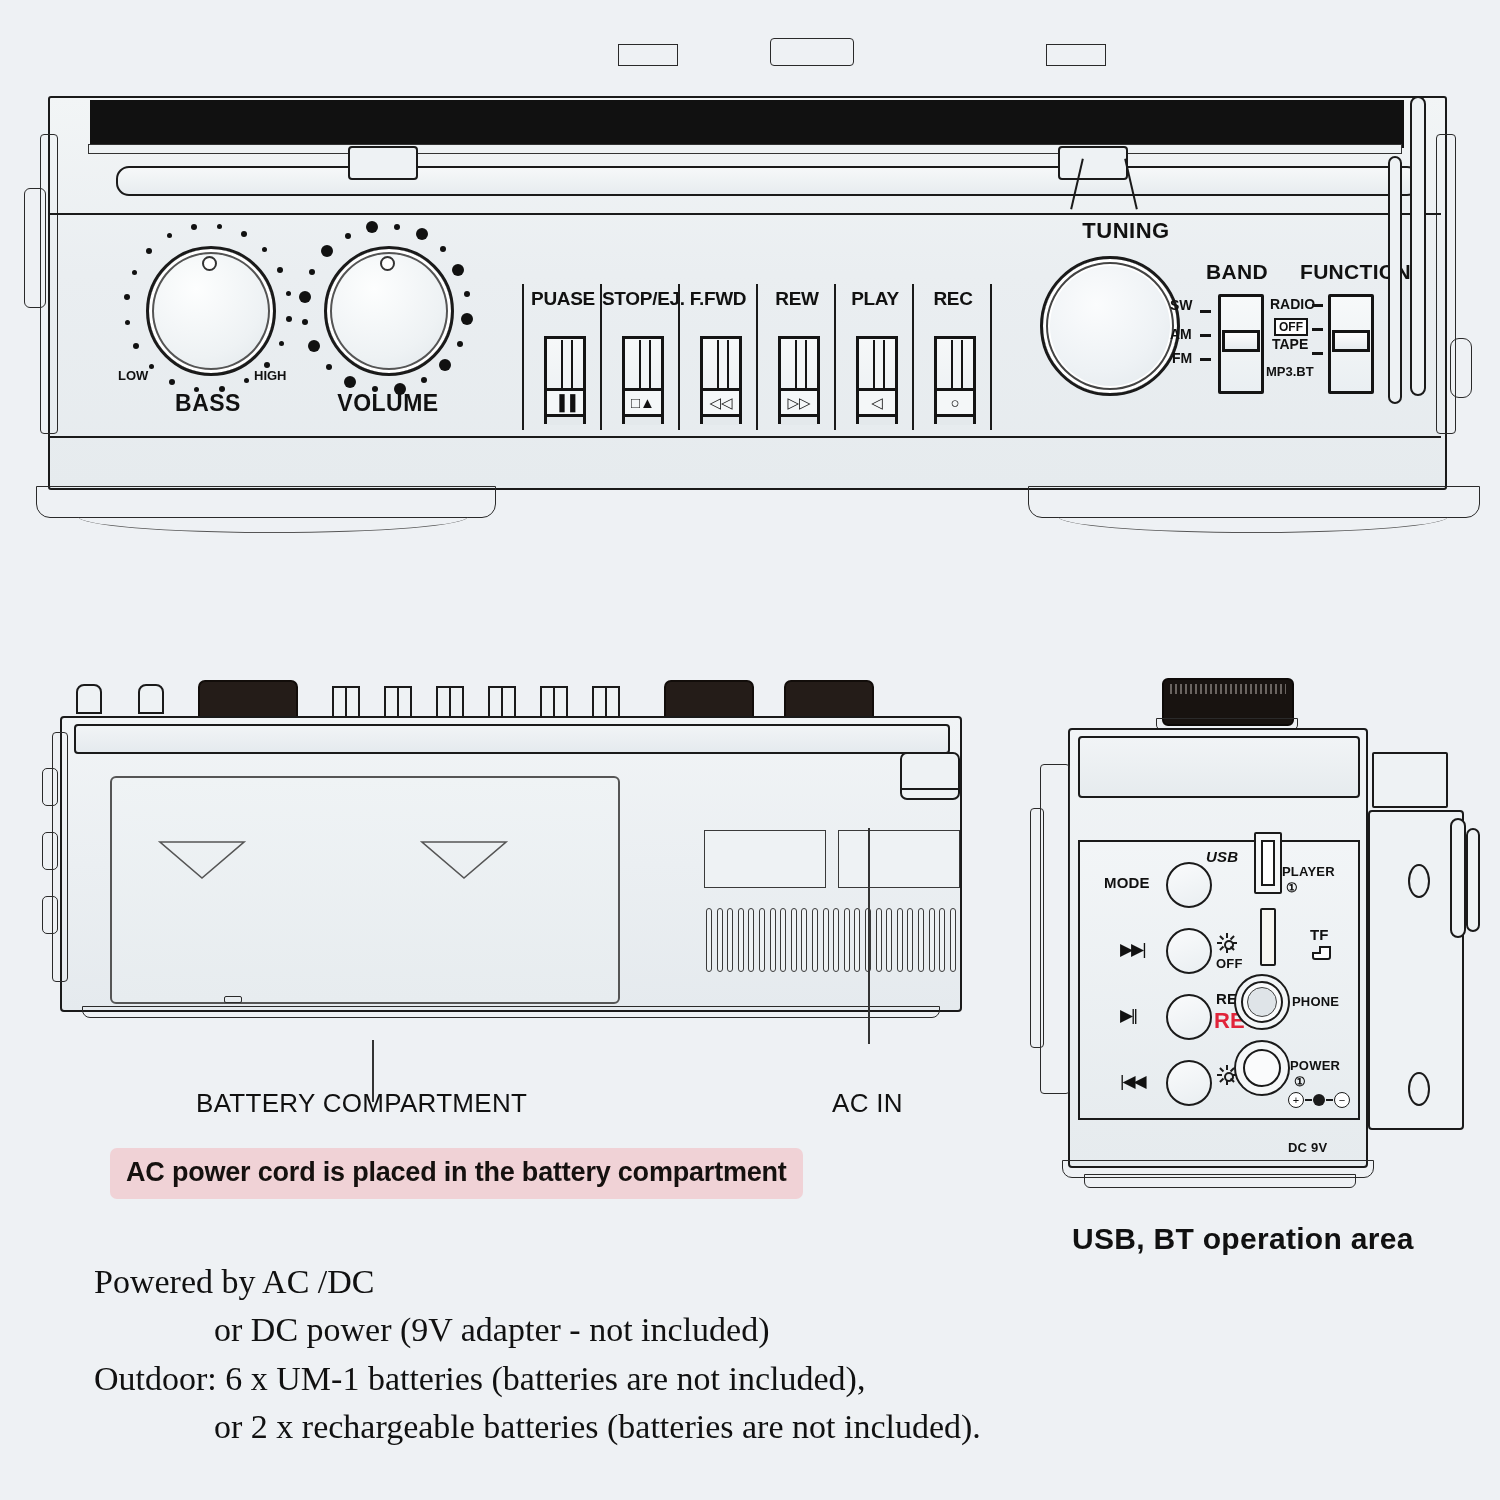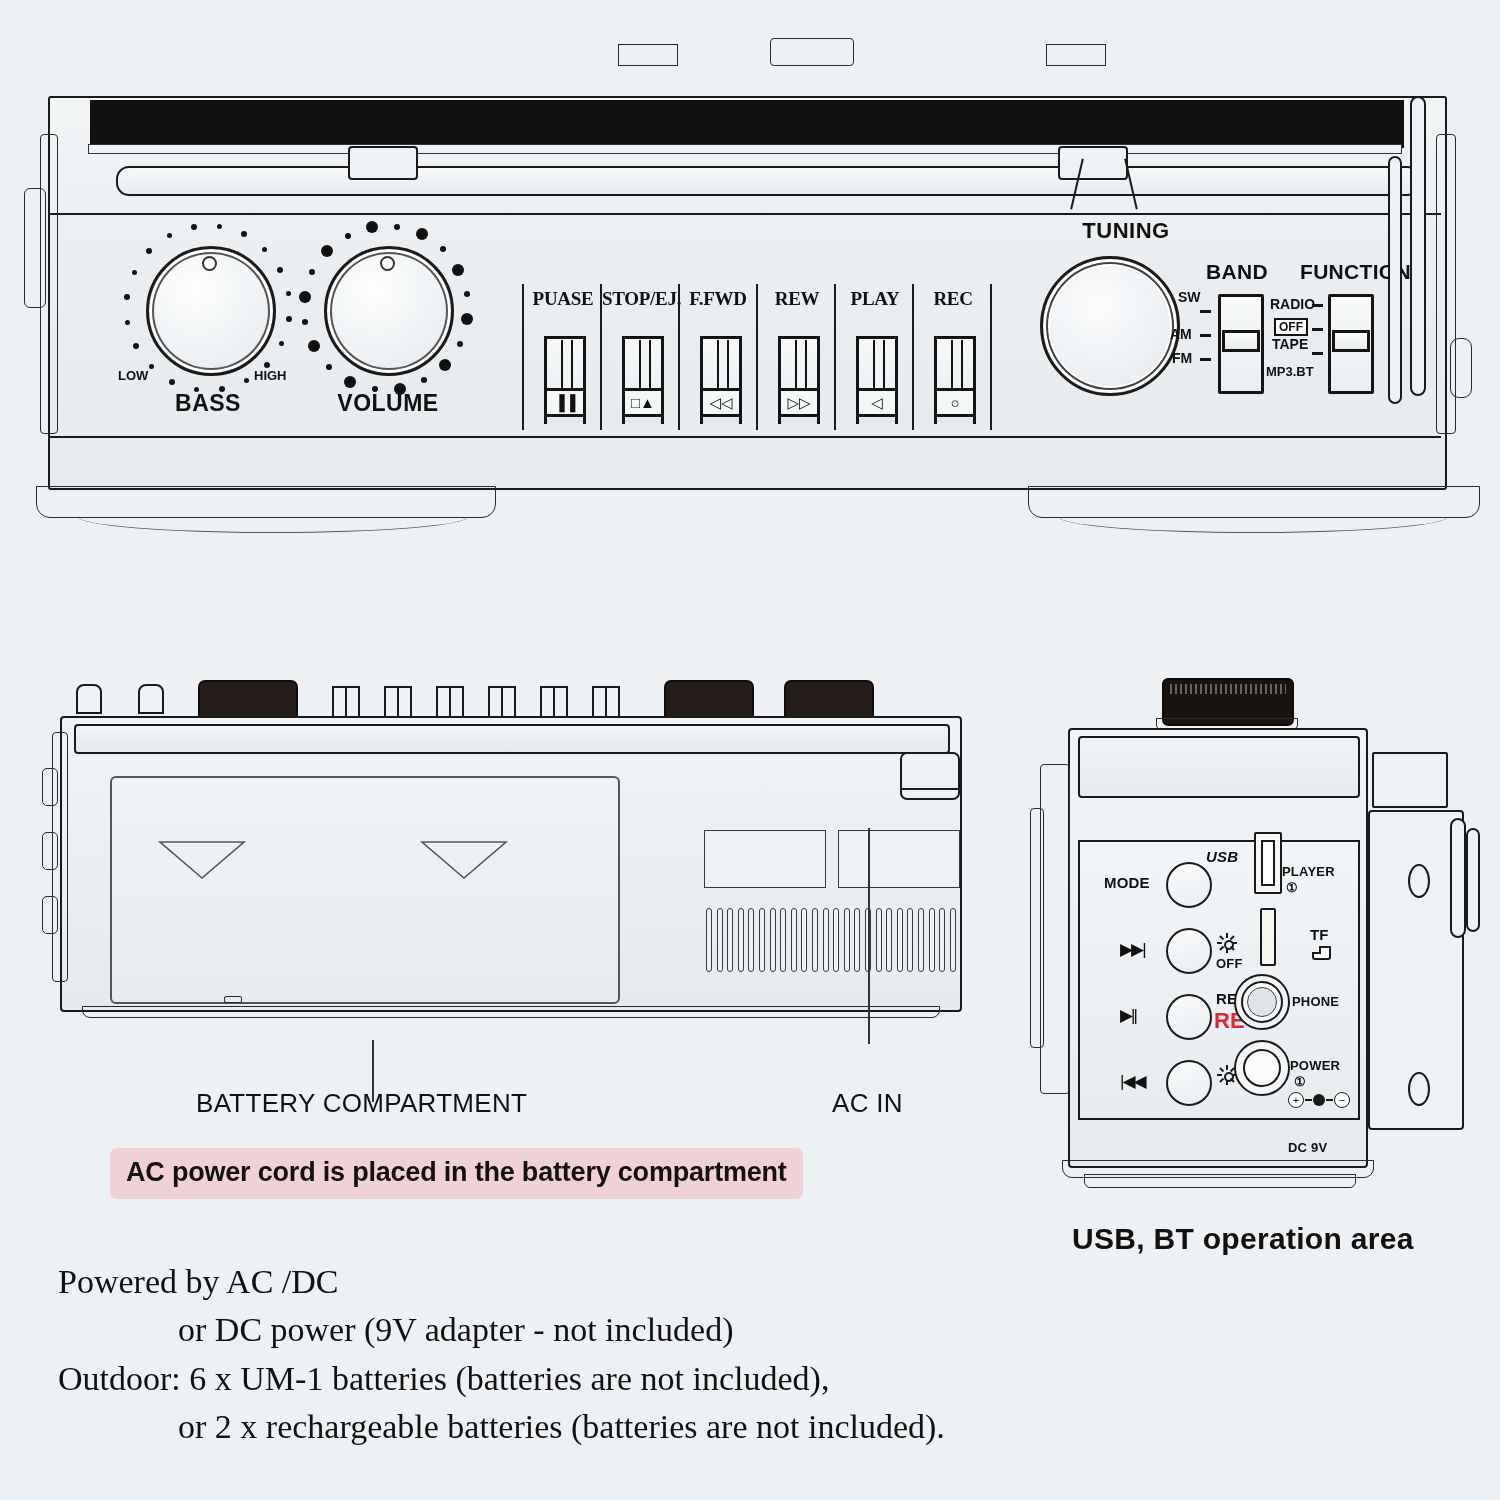--- a/index.html
+++ b/index.html
@@ -56,21 +56,21 @@
   .knob-marker{
     position:absolute;width:11px;height:11px;border-radius:50%;
     border:2px solid #333;background:#fff;
   }
   .knob-label{
     position:absolute;text-align:center;font-weight:bold;letter-spacing:.5px;
   }
   .knob-minmax{position:absolute;font-weight:bold;font-size:13px;}
   .key-title{
     position:absolute;font-weight:bold;font-size:19px;text-align:center;
-    letter-spacing:-.3px;white-space:nowrap;font-family:Liberation Serif, serif;
+    letter-spacing:-.3px;white-space:nowrap;
   }
   .key-body{
     position:absolute;border:3px solid #141414;box-sizing:border-box;
     background:linear-gradient(180deg,#f6f8f9,#e9eef1);
   }
   .key-slit{position:absolute;border-left:2px solid #141414;border-right:2px solid #141414;background:#f2f5f6;}
   .key-icon{
     position:absolute;border-top:3px solid #141414;box-sizing:border-box;
     display:flex;align-items:center;justify-content:center;
     font-size:15px;line-height:1;background:#f4f7f8;
@@ -173,21 +173,21 @@
   .sun{position:absolute;width:18px;height:18px;}
   .sun i{position:absolute;left:6px;top:6px;width:6px;height:6px;border-radius:50%;border:2px solid #1a1a1a;}
   .sun b{position:absolute;left:8px;top:-1px;width:2px;height:5px;background:#1a1a1a;transform-origin:1px 10px;}
   .ant-side{position:absolute;border:2px solid #1a1a1a;box-sizing:border-box;background:#eef2f4;border-radius:2px;}
 
   
   #bottomtext{
     position:absolute;left:58px;top:1258px;width:1200px;
     font-family:"Liberation Serif", serif;color:#111;
   }
-  #bottomtext .l{font-size:34px;line-height:1.42;white-space:nowrap;}
+  #bottomtext .l{font-size:34px;line-height:1.42;white-space:nowrap;margin-left:36px;}
   #bottomtext .ind{padding-left:120px;}
 </style>
 </head>
 <body>
 
 <div class="stage">
 
   <div class="abs" id="topview">
 
     <div class="tv-body"></div>
@@ -269,21 +269,21 @@
     <div class="abs">
       <div class="knob-label" style="left:1008px;top:180px;width:200px;font-size:22px;">TUNING</div>
       <div class="tuning-knob" style="left:1022px;top:218px;width:134px;height:134px;"></div>
     </div>
 
     <div class="abs">
       <div class="sw-name" style="left:1188px;top:222px;">BAND</div>
       <div class="sw-track" style="left:1200px;top:256px;width:46px;height:100px;"></div>
       <div class="sw-thumb" style="left:1204px;top:292px;width:38px;height:22px;"></div>
 
-      <div class="sw-opt" style="left:1152px;top:251px;margin-left:8px;">SW</div>
+      <div class="sw-opt" style="left:1152px;top:259px;">SW</div>
       <div class="sw-tick" style="left:1182px;top:272px;"></div>
       <div class="sw-opt" style="left:1152px;top:288px;">AM</div>
       <div class="sw-tick" style="left:1182px;top:296px;"></div>
       <div class="sw-opt" style="left:1154px;top:312px;">FM</div>
       <div class="sw-tick" style="left:1182px;top:320px;"></div>
     </div>
 
     <div class="abs">
       <div class="sw-name" style="left:1282px;top:222px;">FUNCTION</div>
       <div class="sw-track" style="left:1310px;top:256px;width:46px;height:100px;"></div>

